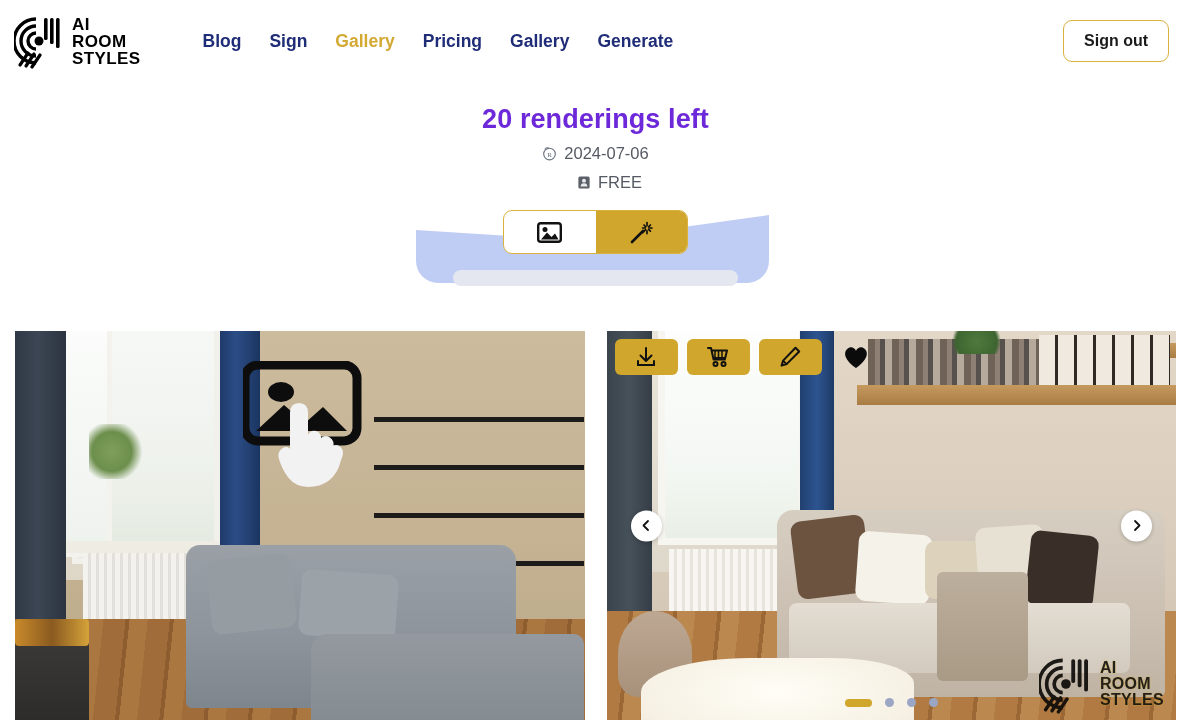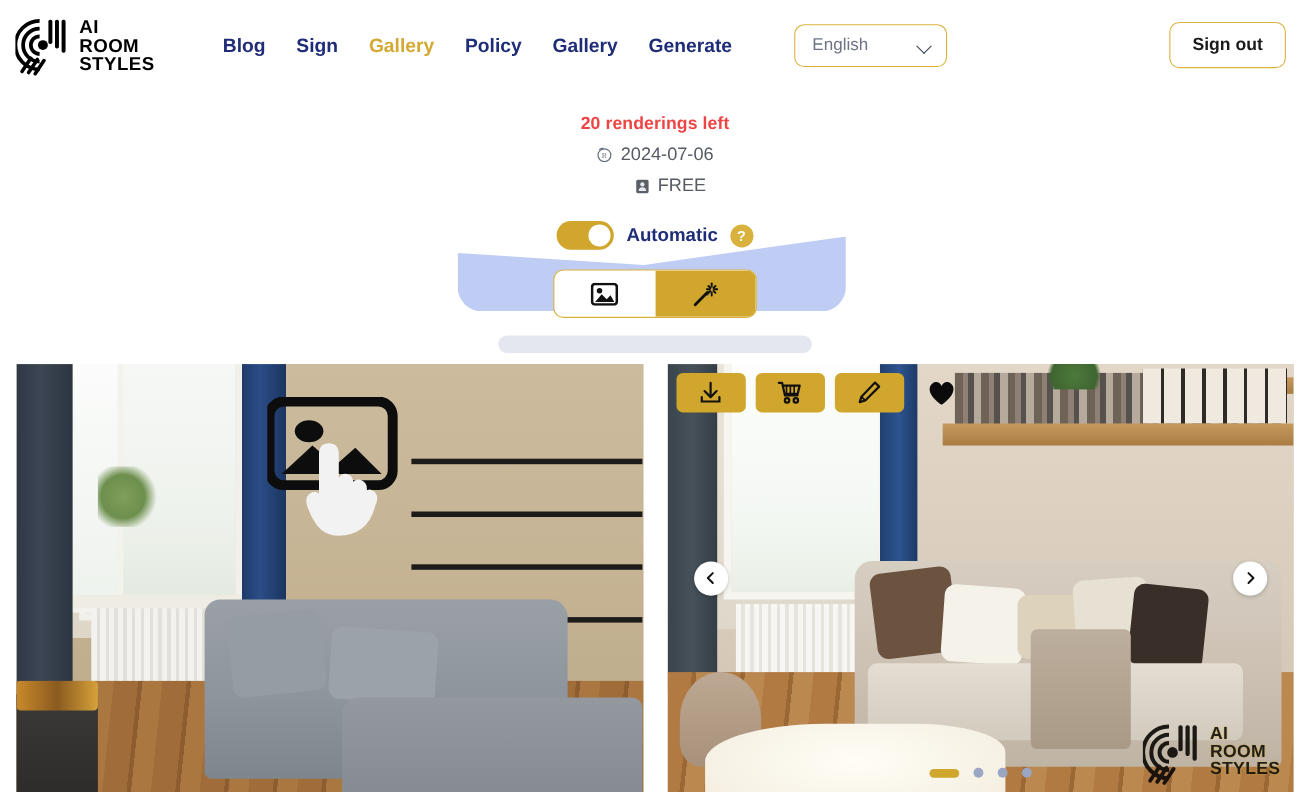--- a/index.html
+++ b/index.html
@@ -122,23 +122,23 @@
     background: #bfcdf5;
     border-radius: 0 0 22px 22px;
     clip-path: polygon(0% 22%, 48% 38%, 100% 0%, 100% 100%, 0% 100%);
   }
   .info-center {
     position: relative;
     text-align: center;
     padding-top: 22px;
   }
   .renderings-left {
-    font-size: 16px;
+    font-size: 27px;
     font-weight: 700;
-    color: #ef4444;
+    color: #6d28d9;
     letter-spacing: 0.1px;
   }
   .info-line {
     display: flex;
     align-items: center;
     justify-content: center;
     gap: 7px;
     margin-top: 9px;
     font-size: 16.5px;
     color: #555a63;
@@ -415,29 +415,25 @@
       <div>AI</div>
       <div>ROOM</div>
       <div>STYLES</div>
     </div>
   </div>
 
   <nav class="nav">
     <a href="#">Blog</a>
     <a href="#">Sign</a>
     <a href="#" class="active">Gallery</a>
-    <a href="#">Policy</a>
+    <a href="#">Pricing</a>
     <a href="#">Gallery</a>
     <a href="#">Generate</a>
   </nav>
 
-  <div class="lang-select">
-    <span class="lang-label">English</span>
-    <span class="chev"></span>
-  </div>
 
   <div class="header-actions">
     <button class="btn-signout">Sign out</button>
   </div>
 </div>
 
 <div class="info-wrap">
 
   <div class="blue-banner"></div>
 
@@ -455,27 +451,20 @@
 
     <div class="info-line free">
       <svg class="ico-card" viewBox="0 0 14 16">
         <rect x="1" y="1.5" width="12" height="13" rx="1.6" fill="#5b6068"></rect>
         <circle cx="7" cy="6" r="2.1" fill="#e9eaf0"></circle>
         <path d="M3.4 12.3 a3.6 3.6 0 0 1 7.2 0z" fill="#e9eaf0"></path>
       </svg>
       <span>FREE</span>
     </div>
 
-    <div class="toggle-row">
-      <div class="switch">
-        <div class="knob"></div>
-      </div>
-      <span class="auto-label">Automatic</span>
-      <div class="help-badge">?</div>
-    </div>
 
     <div class="seg-group">
       <div class="seg">
         <svg width="25" height="21" viewBox="0 0 25 21">
           <rect x="1.2" y="1.2" width="22.6" height="18.6" rx="2.6" fill="none" stroke="#111" stroke-width="2.4"></rect>
           <circle cx="8" cy="7.4" r="2.5" fill="#111"></circle>
           <path d="M4 17.5 L10 10.5 L14.5 15 L18 11.5 L21.5 17.5 Z" fill="#111"></path>
         </svg>
       </div>
       <div class="seg active">

